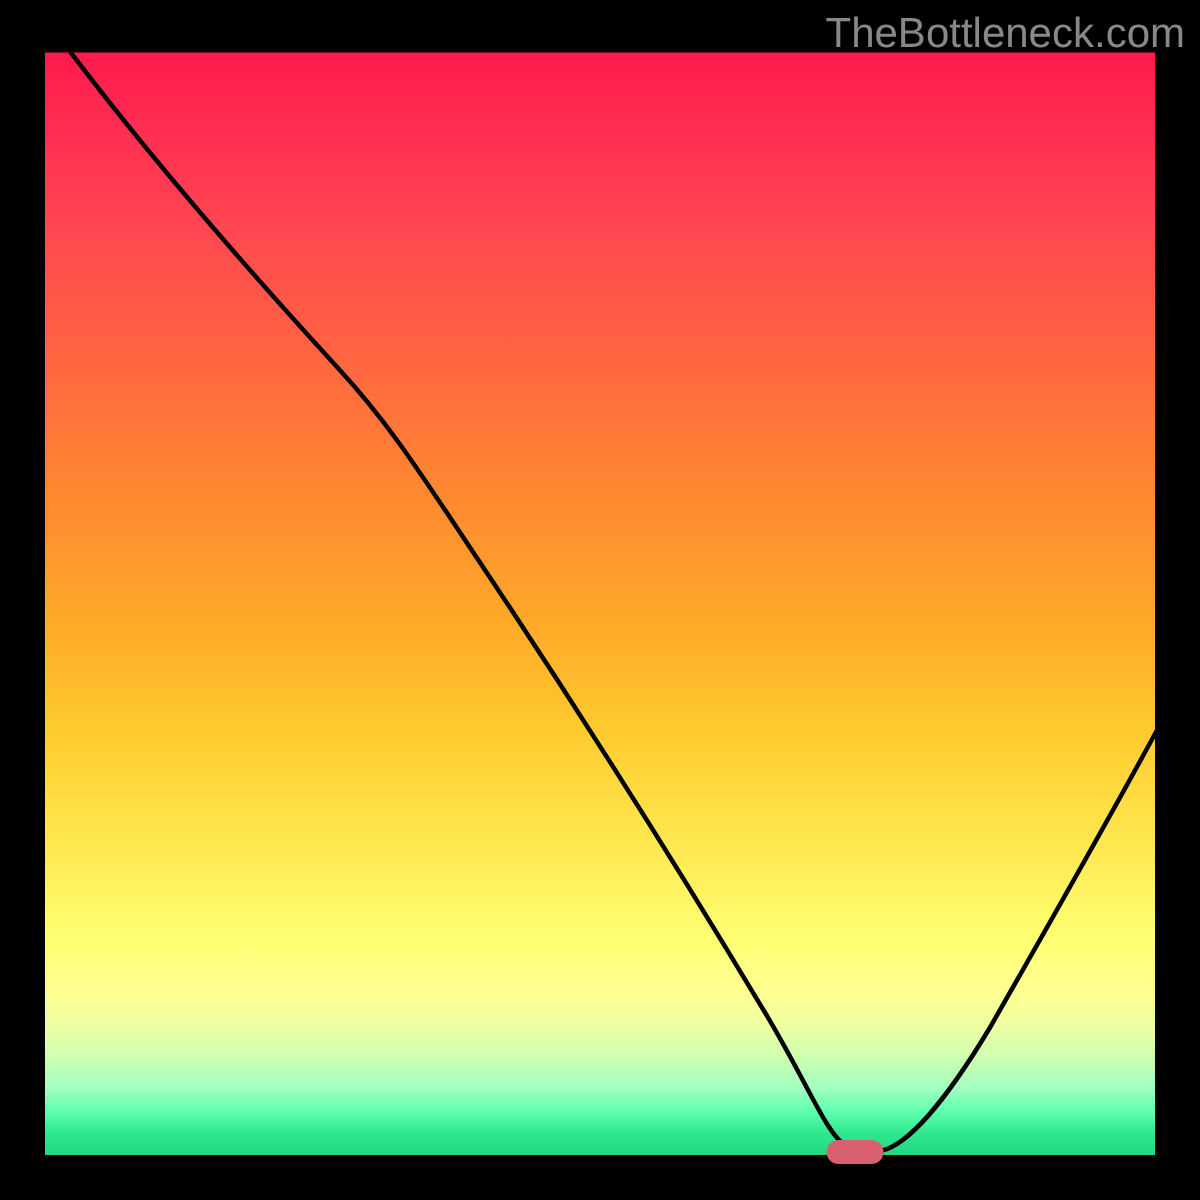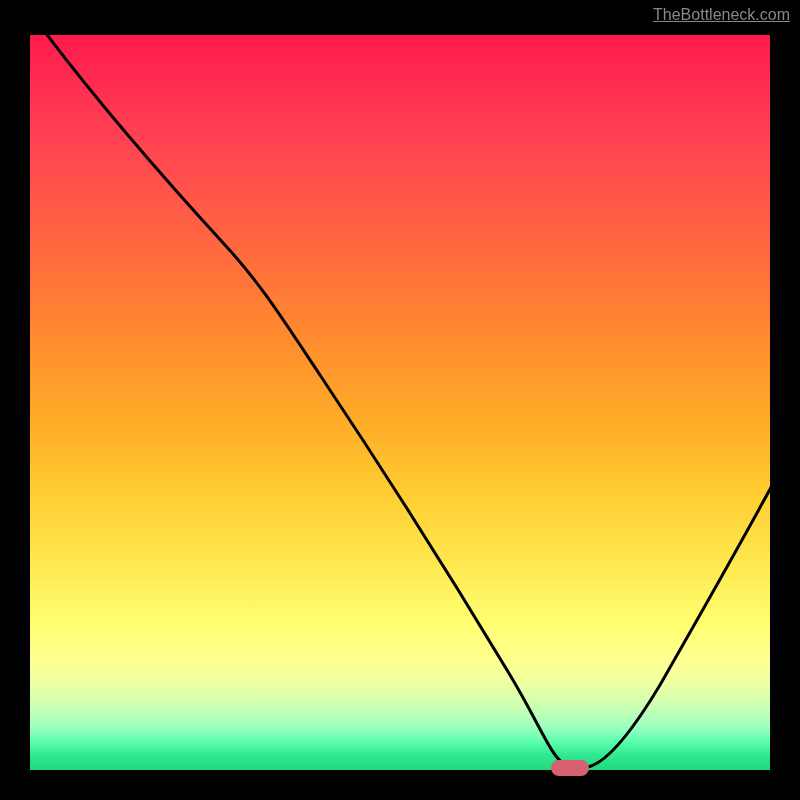--- a/index.html
+++ b/index.html
@@ -13,23 +13,22 @@
       background: #000;
       position: relative;
       overflow: hidden;
     }
     .watermark {
       position: absolute;
       top: 6px;
       right: 10px;
       color: #888;
       font-family: Arial, sans-serif;
-      font-size: 16px;
+      font-size: 28px;
       z-index: 10;
-      text-decoration: underline;
     }
     .plot-area {
       position: absolute;
       left: 30px;
       top: 35px;
       width: 740px;
       height: 735px;
     }
     .gradient-bg {
       position: absolute;

